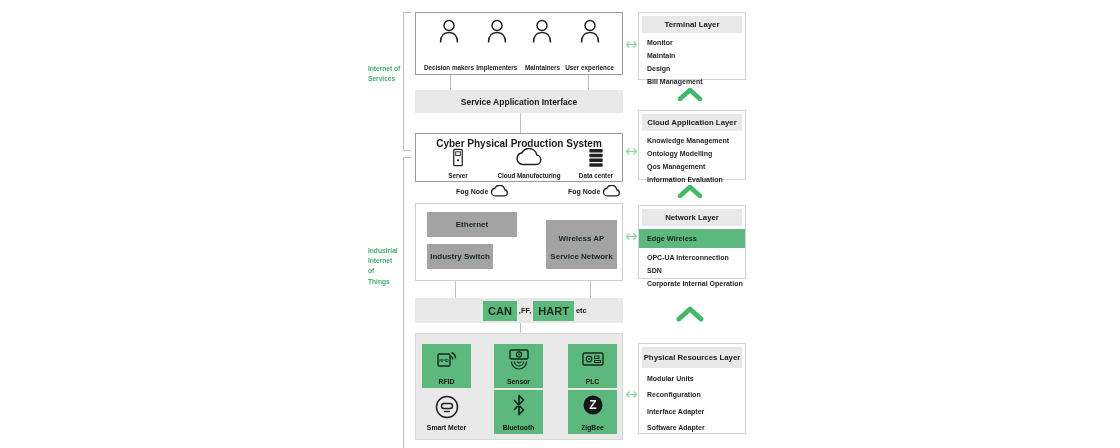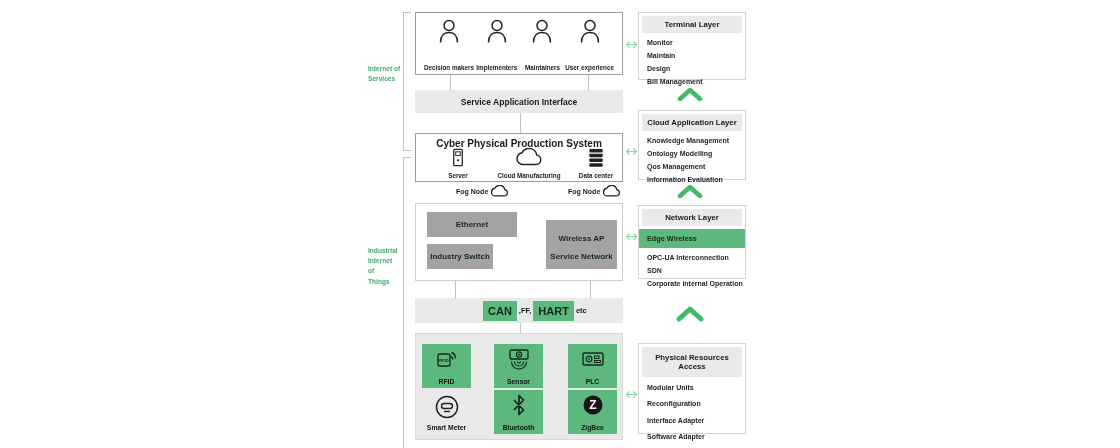--- a/index.html
+++ b/index.html
@@ -236,21 +236,21 @@
 
   <div class="layer-box" style="top:205px;height:74px;">
     <div class="layer-head">Network Layer</div>
     <div class="edge-row">Edge Wireless</div>
     <div class="layer-item">OPC-UA Interconnection</div>
     <div class="layer-item">SDN</div>
     <div class="layer-item">Corporate internal Operation</div>
   </div>
 
   <div class="layer-box" style="top:343px;height:91px;">
-    <div class="layer-head" style="padding:6px 0;">Physical Resources Access</div>
+    <div class="layer-head" style="padding:6px 0;">Physical Resources Layer</div>
     <div class="layer-item roomy">Modular Units</div>
     <div class="layer-item roomy">Reconfiguration</div>
     <div class="layer-item roomy">Interface Adapter</div>
     <div class="layer-item roomy">Software Adapter</div>
   </div>
 
   <svg class="abs" style="left:677px;top:87px;" width="26" height="14">
     <path d="M3 12 L13 3 L23 12" fill="none" stroke="#43b868" stroke-width="4.5" stroke-linecap="round" stroke-linejoin="round"></path>
   </svg>
   <svg class="abs" style="left:677px;top:184px;" width="26" height="14">

